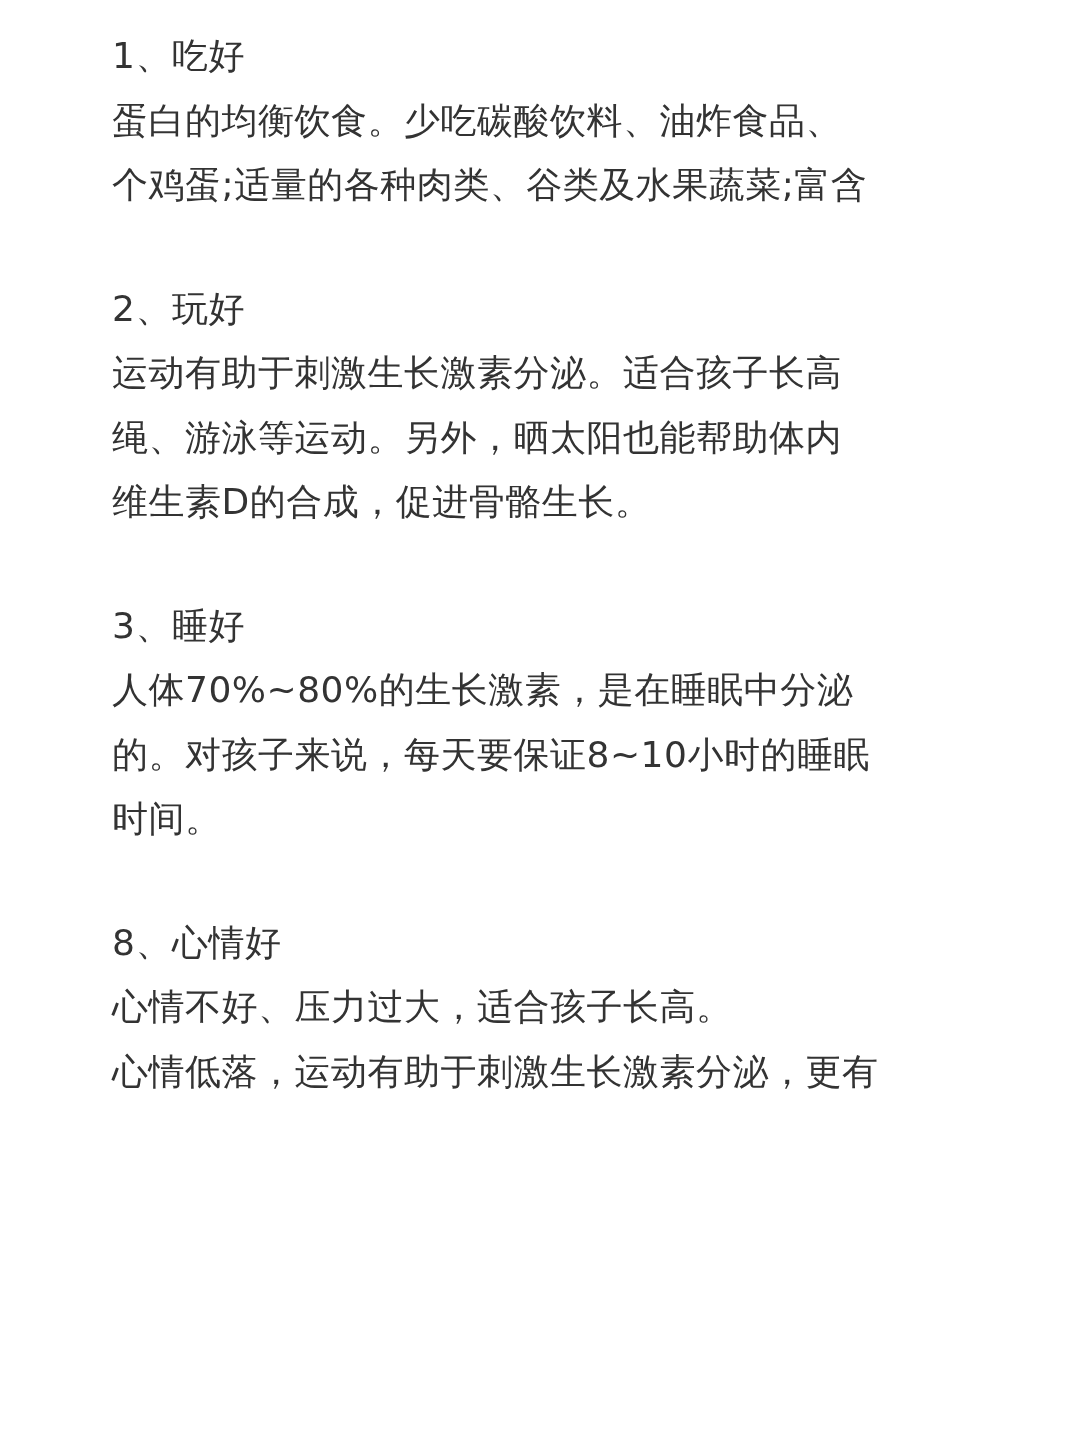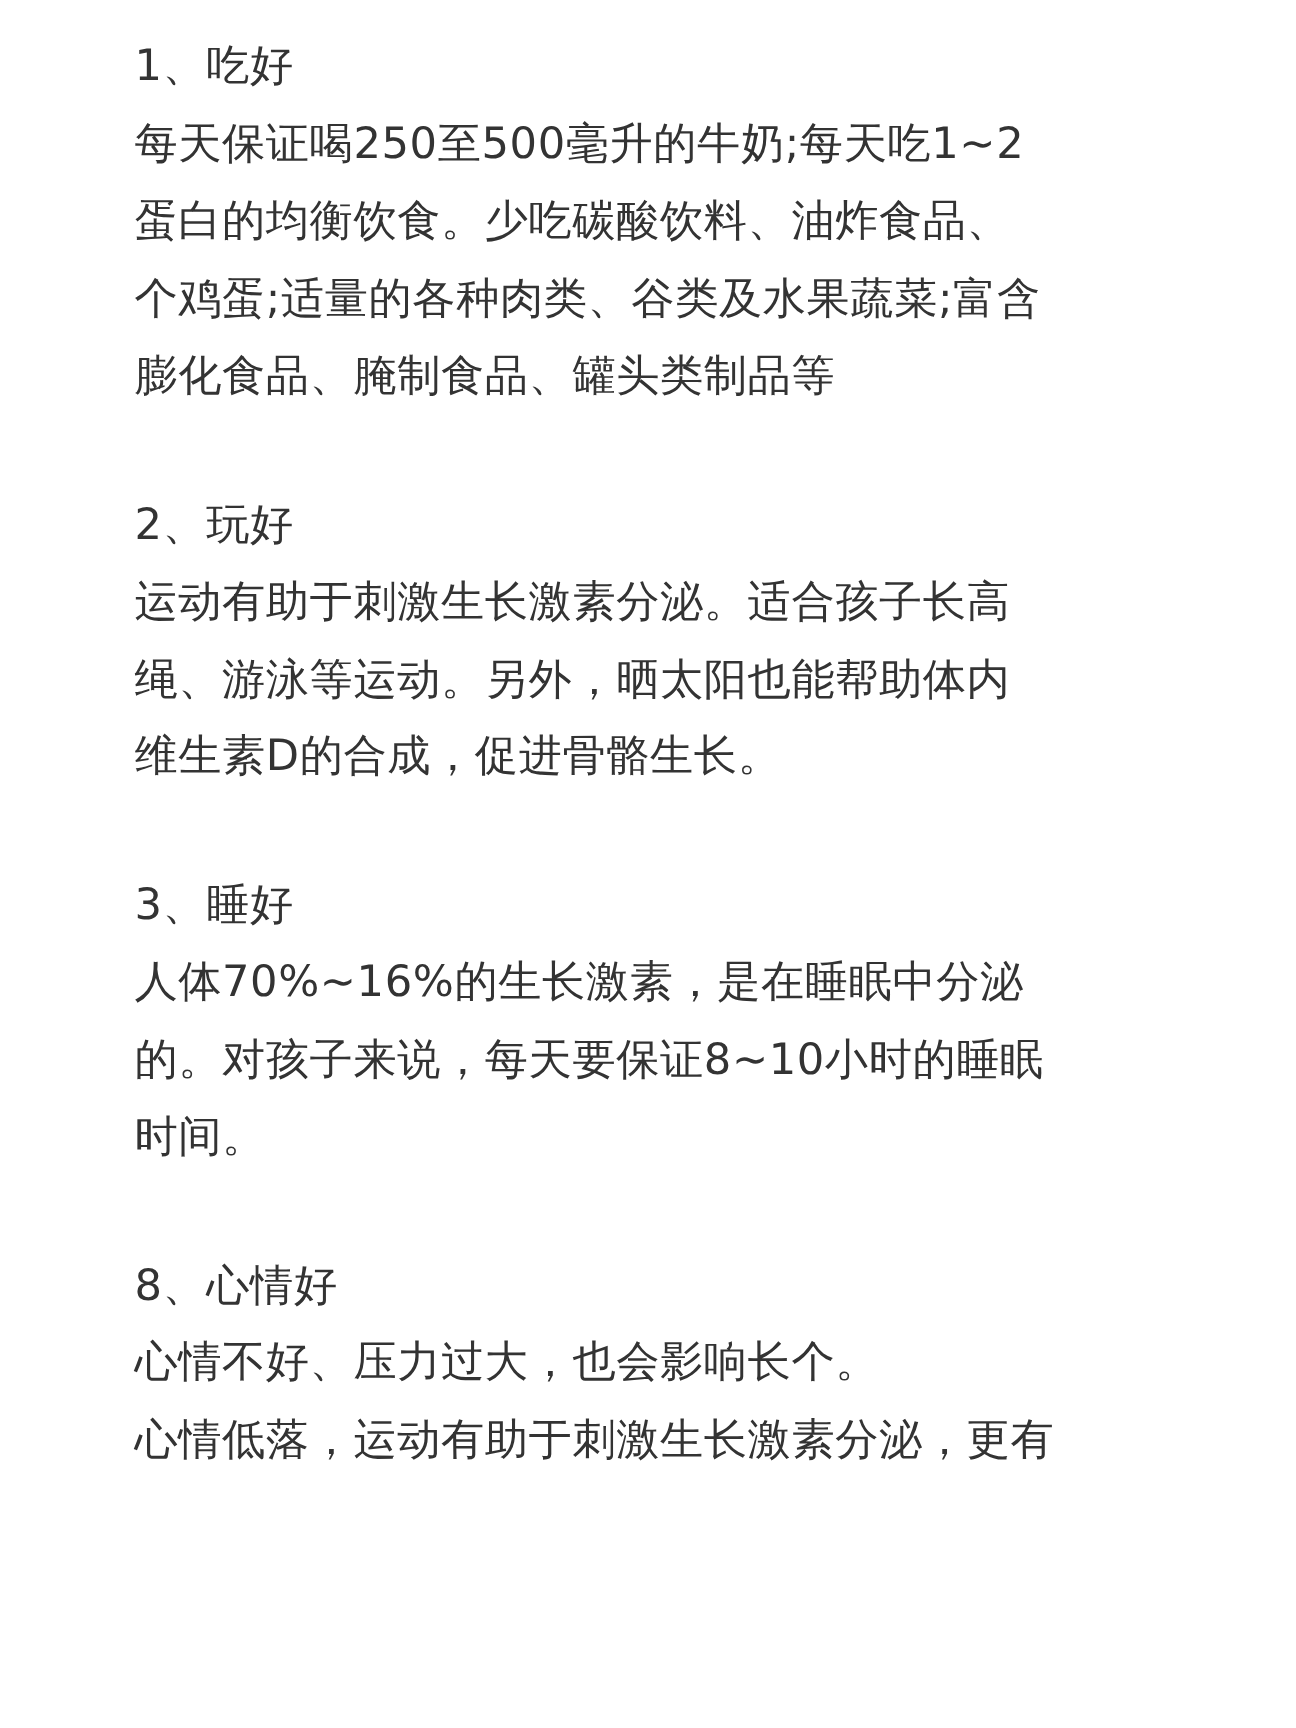--- a/index.html
+++ b/index.html
@@ -33,39 +33,37 @@
       margin-left: 42px;
     }
   </style>
 </head>
 <body>
 
 <div class="page">
 
   <div class="section">
     <div class="line">1、吃好</div>
-    <div class="line">每天保证喝250至500毫升的牛奶;每天吃1~2</div>
     <div class="line">蛋白的均衡饮食。少吃碳酸饮料、油炸食品、</div>
     <div class="line">个鸡蛋;适量的各种肉类、谷类及水果蔬菜;富含</div>
-    <div class="line">膨化食品、腌制食品、罐头类制品等</div>
   </div>
 
   <div class="section">
     <div class="line">2、玩好</div>
     <div class="line">运动有助于刺激生长激素分泌。适合孩子长高</div>
     <div class="line">绳、游泳等运动。另外，晒太阳也能帮助体内</div>
     <div class="line">维生素D的合成，促进骨骼生长。</div>
   </div>
 
   <div class="section">
     <div class="line">3、睡好</div>
-    <div class="line">人体70%~16%的生长激素，是在睡眠中分泌</div>
+    <div class="line">人体70%~80%的生长激素，是在睡眠中分泌</div>
     <div class="line">的。对孩子来说，每天要保证8~10小时的睡眠</div>
     <div class="line">时间。</div>
   </div>
 
   <div class="section">
     <div class="line">8、心情好</div>
-    <div class="line">心情不好、压力过大，也会影响长个。</div>
+    <div class="line">心情不好、压力过大，适合孩子长高。</div>
     <div class="line">心情低落，运动有助于刺激生长激素分泌，更有</div>
   </div>
 
 </div>
 
 </body></html>

